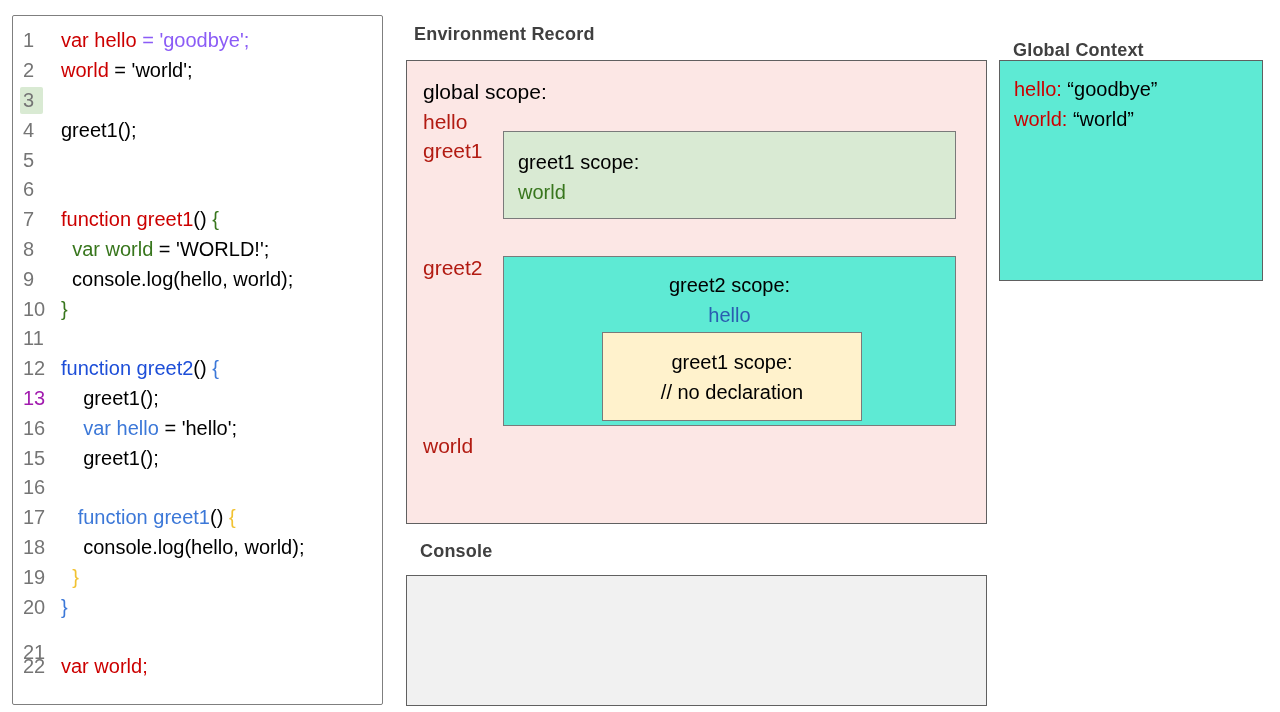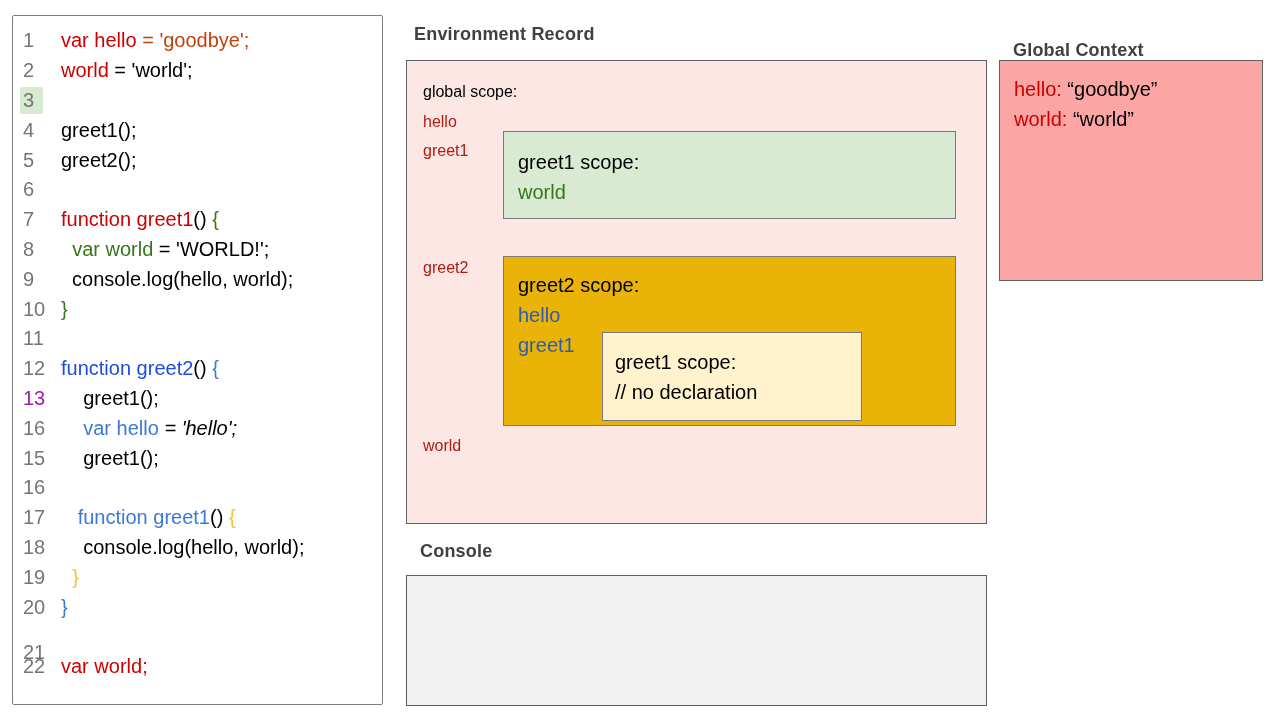--- a/index.html
+++ b/index.html
@@ -19,52 +19,52 @@
 
   
   .section-title { position:absolute; font-weight:bold; font-size:18px; color:#404040; letter-spacing:0.2px; }
 
   
   .panel { position:absolute; box-sizing:border-box; border:1.5px solid #606060; }
   .env-box     { left:406px; top:60px;  width:581px; height:464px; }
   .console-box { left:406px; top:575px; width:581px; height:131px; }
   .global-box  { left:999px; top:60px;  width:264px; height:221px; }
 
-  .env-text { position:absolute; font-size:16px; line-height:30px; white-space:pre; }
+  .env-text { position:absolute; font-size:21px; line-height:30px; white-space:pre; }
 
   .scope-box { position:absolute; box-sizing:border-box; border:1.5px solid #7a7a7a; }
   .greet1-box { left:96px; top:70px;  width:453px; height:88px;  padding:15px 14px 0 14px; }
   .greet2-box { left:96px; top:195px; width:453px; height:170px; padding:13px 14px 0 14px; }
   .inner-greet1-box { left:98px; top:75px; width:260px; height:89px; padding:14px 12px 0 12px; }
   .scope-line { font-size:20px; line-height:30px; white-space:pre; }
 
   .kv-list { padding:13px 0 0 14px; }
   .kv-line { font-size:20px; line-height:30px; white-space:pre; color:#000; }
 </style>
 </head>
 <body>
 
 <div class="screen">
 
   <div class="code-panel">
     <div>
-        <div class="code-line"><span class="ln" style="color: rgb(117, 117, 117);"><span class="num">1</span></span><span class="code-text"><span style="color: rgb(204, 0, 0);">var hello</span><span style="color: #c2410c;"> = 'goodbye';</span></span></div>
+        <div class="code-line"><span class="ln" style="color: rgb(117, 117, 117);"><span class="num">1</span></span><span class="code-text"><span style="color: rgb(204, 0, 0);">var hello</span><span style="color: #8b5cf6;"> = 'goodbye';</span></span></div>
         <div class="code-line"><span class="ln" style="color: rgb(117, 117, 117);"><span class="num">2</span></span><span class="code-text"><span style="color: rgb(204, 0, 0);">world</span><span style="color: rgb(0, 0, 0);"> = 'world';</span></span></div>
         <div class="code-line"><span class="ln" style="color: rgb(117, 117, 117);"><span class="num" style="background: rgb(217, 234, 211); padding: 2px 9px 2px 3px; margin-left: -3px; border-radius: 2px;">3</span></span><span class="code-text"></span></div>
         <div class="code-line"><span class="ln" style="color: rgb(117, 117, 117);"><span class="num">4</span></span><span class="code-text"><span style="color: rgb(0, 0, 0);">greet1();</span></span></div>
-        <div class="code-line"><span class="ln" style="color: rgb(117, 117, 117);"><span class="num">5</span></span><span class="code-text"><span style="color: rgb(0, 0, 0);">greet2();</span></span></div>
+        <div class="code-line"><span class="ln" style="color: rgb(117, 117, 117);"><span class="num">5</span></span></div>
         <div class="code-line"><span class="ln" style="color: rgb(117, 117, 117);"><span class="num">6</span></span><span class="code-text"></span></div>
         <div class="code-line"><span class="ln" style="color: rgb(117, 117, 117);"><span class="num">7</span></span><span class="code-text"><span style="color: rgb(204, 0, 0);">function greet1</span><span style="color: rgb(0, 0, 0);">() </span><span style="color: rgb(56, 118, 29);">{</span></span></div>
         <div class="code-line"><span class="ln" style="color: rgb(117, 117, 117);"><span class="num">8</span></span><span class="code-text"><span style="color: rgb(0, 0, 0);">  </span><span style="color: rgb(56, 118, 29);">var world</span><span style="color: rgb(0, 0, 0);"> = 'WORLD!';</span></span></div>
         <div class="code-line"><span class="ln" style="color: rgb(117, 117, 117);"><span class="num">9</span></span><span class="code-text"><span style="color: rgb(0, 0, 0);">  console.log(hello, world);</span></span></div>
         <div class="code-line"><span class="ln" style="color: rgb(117, 117, 117);"><span class="num">10</span></span><span class="code-text"><span style="color: rgb(56, 118, 29);">}</span></span></div>
         <div class="code-line"><span class="ln" style="color: rgb(117, 117, 117);"><span class="num">11</span></span><span class="code-text"></span></div>
         <div class="code-line"><span class="ln" style="color: rgb(117, 117, 117);"><span class="num">12</span></span><span class="code-text"><span style="color: #1d4ed8;">function greet2</span><span style="color: rgb(0, 0, 0);">() </span><span style="color: rgb(60, 120, 216);">{</span></span></div>
         <div class="code-line"><span class="ln" style="color: #a21caf;"><span class="num">13</span></span><span class="code-text"><span style="color: rgb(0, 0, 0);">    greet1();</span></span></div>
-        <div class="code-line"><span class="ln" style="color: rgb(117, 117, 117);"><span class="num">16</span></span><span class="code-text"><span style="color: rgb(0, 0, 0);">    </span><span style="color: rgb(60, 120, 216);">var hello</span><span style="color: rgb(0, 0, 0); font-style: italic;"> = 'hello';</span></span></div>
+        <div class="code-line"><span class="ln" style="color: rgb(117, 117, 117);"><span class="num">16</span></span><span class="code-text"><span style="color: rgb(0, 0, 0);">    </span><span style="color: rgb(60, 120, 216);">var hello</span><span style="color: rgb(0, 0, 0);"> = 'hello';</span></span></div>
         <div class="code-line"><span class="ln" style="color: rgb(117, 117, 117);"><span class="num">15</span></span><span class="code-text"><span style="color: rgb(0, 0, 0);">    greet1();</span></span></div>
         <div class="code-line"><span class="ln" style="color: rgb(117, 117, 117);"><span class="num">16</span></span><span class="code-text"></span></div>
         <div class="code-line"><span class="ln" style="color: rgb(117, 117, 117);"><span class="num">17</span></span><span class="code-text"><span style="color: rgb(0, 0, 0);">   </span><span style="color: rgb(60, 120, 216);">function greet1</span><span style="color: rgb(0, 0, 0);">() </span><span style="color: rgb(241, 194, 50);">{</span></span></div>
         <div class="code-line"><span class="ln" style="color: rgb(117, 117, 117);"><span class="num">18</span></span><span class="code-text"><span style="color: rgb(0, 0, 0);">    console.log(hello, world);</span></span></div>
         <div class="code-line"><span class="ln" style="color: rgb(117, 117, 117);"><span class="num">19</span></span><span class="code-text"><span style="color: rgb(0, 0, 0);">  </span><span style="color: rgb(241, 194, 50);">}</span></span></div>
         <div class="code-line"><span class="ln" style="color: rgb(117, 117, 117);"><span class="num">20</span></span><span class="code-text"><span style="color: rgb(60, 120, 216);">}</span></span></div>
         <div class="code-line"><span class="ln" style="color: rgb(117, 117, 117); margin-top: 32px;"><span class="num">21</span></span><span class="code-text"></span></div>
         <div class="code-line"><span class="ln" style="color: rgb(117, 117, 117);"><span class="num">22</span></span><span class="code-text"><span style="color: rgb(204, 0, 0);">var world;</span></span></div>
       </div>
   </div>
@@ -79,37 +79,37 @@
 
     <div class="env-text" style="left: 16px; top: 75px; color: rgb(178, 27, 18);">greet1</div>
 
     <div class="scope-box greet1-box" style="background: rgb(217, 234, 211);">
       <div class="scope-line" style="color:#000;">greet1 scope:</div>
       <div class="scope-line" style="color: rgb(56, 118, 29);">world</div>
     </div>
 
     <div class="env-text" style="left: 16px; top: 192px; color: rgb(178, 27, 18);">greet2</div>
 
-    <div class="scope-box greet2-box" style="background: #eab308;">
+    <div class="scope-box greet2-box" style="background: #5eead4; text-align: center;">
       <div class="scope-line" style="color:#000;">greet2 scope:</div>
       <div class="scope-line" style="color: rgb(42, 93, 176);">hello</div>
       <div class="scope-line" style="color: rgb(42, 93, 176);">greet1</div>
 
       <div class="scope-box inner-greet1-box" style="background: rgb(255, 242, 204);">
         <div class="scope-line" style="color:#000;">greet1 scope:</div>
         <div class="scope-line" style="color:#000;">// no declaration</div>
       </div>
     </div>
 
     <div class="env-text" style="left: 16px; top: 370px; color: rgb(178, 27, 18);">world</div>
   </div>
 
   <div class="section-title" style="left:1013px; top:40px;">Global Context</div>
 
-  <div class="panel global-box" style="background: #fca5a5;">
+  <div class="panel global-box" style="background: #5eead4;">
     <div class="kv-list">
         <div class="kv-line"><span style="color: rgb(204, 0, 0);">hello:</span><span style="color: rgb(0, 0, 0);"> “goodbye”</span></div>
         <div class="kv-line"><span style="color: rgb(204, 0, 0);">world:</span><span style="color: rgb(0, 0, 0);"> “world”</span></div>
       </div>
   </div>
 
   <div class="section-title" style="left:420px; top:541px;">Console</div>
 
   <div class="panel console-box" style="background: rgb(241, 241, 241);"></div>
 

